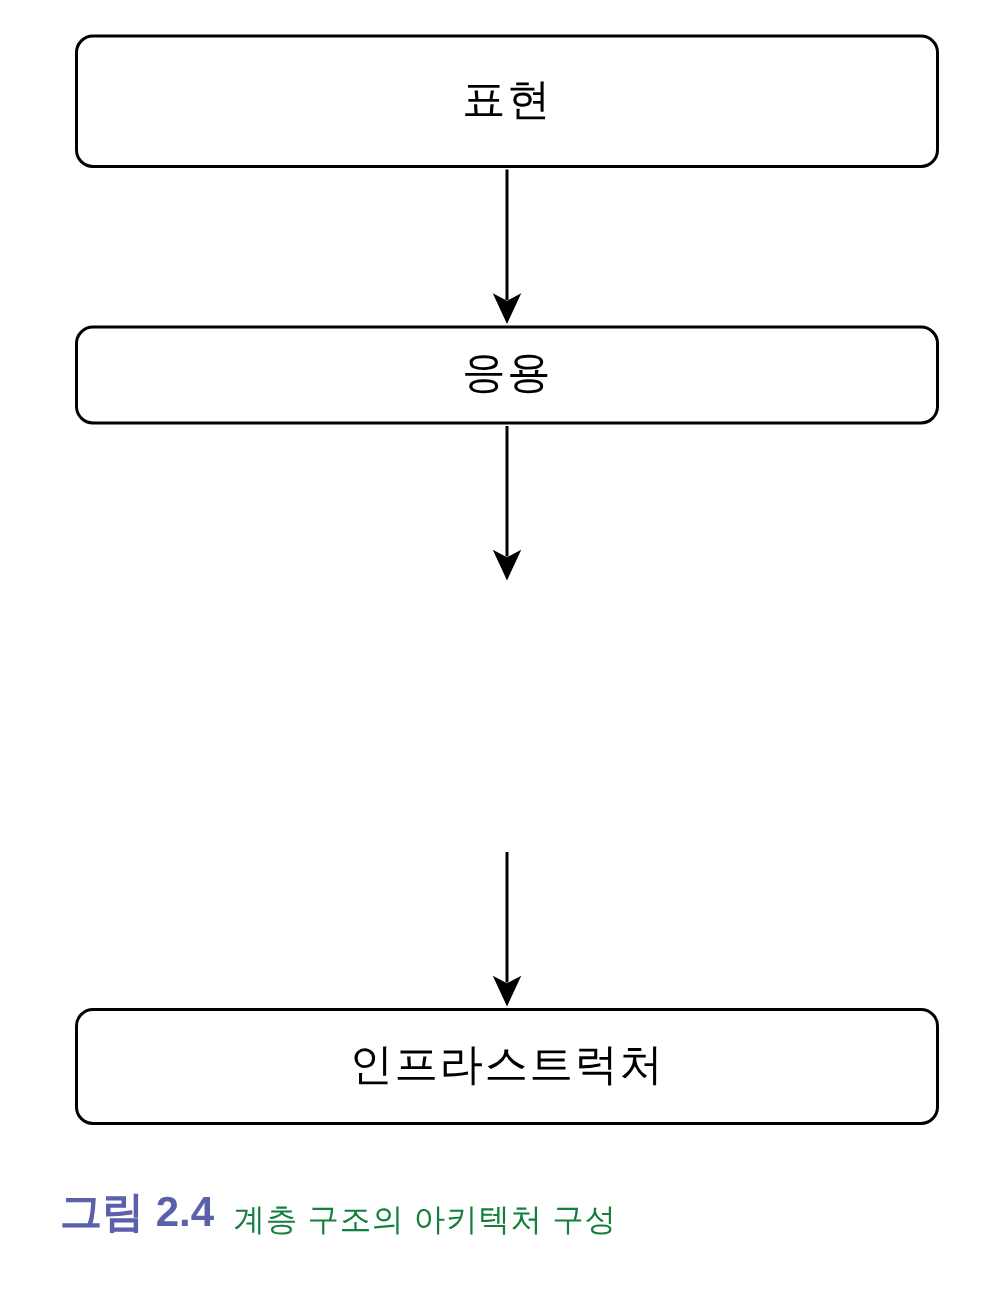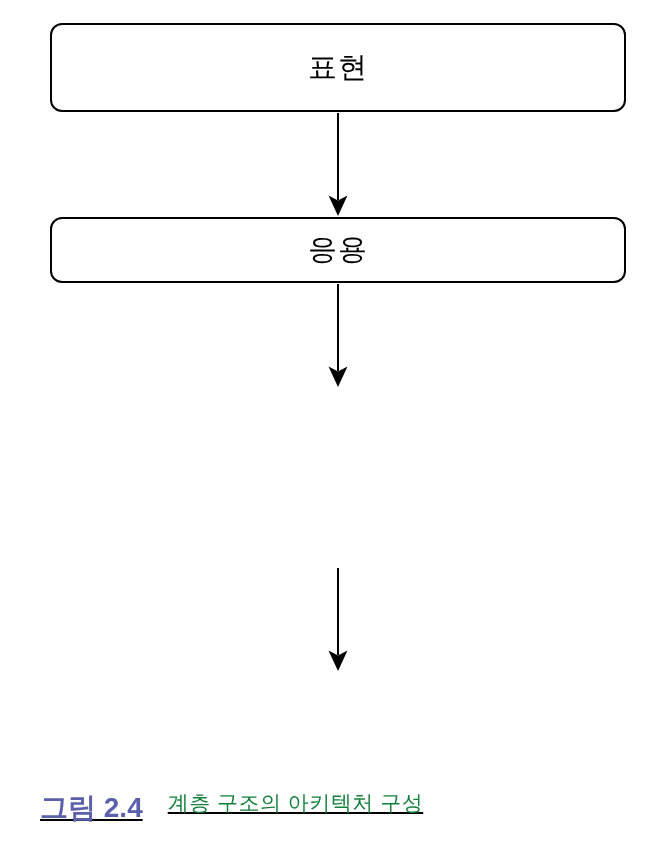--- a/index.html
+++ b/index.html
@@ -44,24 +44,23 @@
     top: 0;
     width: 664px;
     height: 867px;
     pointer-events: none;
   }
   .caption {
     position: absolute;
     left: 40px;
     top: 789px;
     display: flex;
-    align-items: flex-start;
-    gap: 25px;
+    align-items: flex-end;
+    gap: 13px;
     white-space: nowrap;
-    text-decoration: underline;
   }
   .caption-label {
     font-size: 28px;
     font-weight: 700;
     color: #5a61aa;
   }
   .caption-text {
     font-size: 21px;
     font-weight: 500;
     color: #15803d;
@@ -75,20 +74,23 @@
 
   <div class="layer-box box-presentation">
     <span class="layer-label">표현</span>
   </div>
 
   <div class="layer-box box-application">
     <span class="layer-label">응용</span>
   </div>
 
 
+  <div class="layer-box box-infrastructure">
+    <span class="layer-label">인프라스트럭처</span>
+  </div>
 
   <svg class="arrows-overlay" width="664" height="867" viewBox="0 0 664 867" xmlns="http://www.w3.org/2000/svg">
 
     <g>
       <line x1="338" y1="113" x2="338" y2="200" stroke="#000000" stroke-width="2"></line>
       <path d="M338,216 L328.5,195.5 L338,200.5 L347.5,195.5 Z" fill="#000000"></path>
     </g>
 
     <g>
       <line x1="338" y1="284" x2="338" y2="371" stroke="#000000" stroke-width="2"></line>

